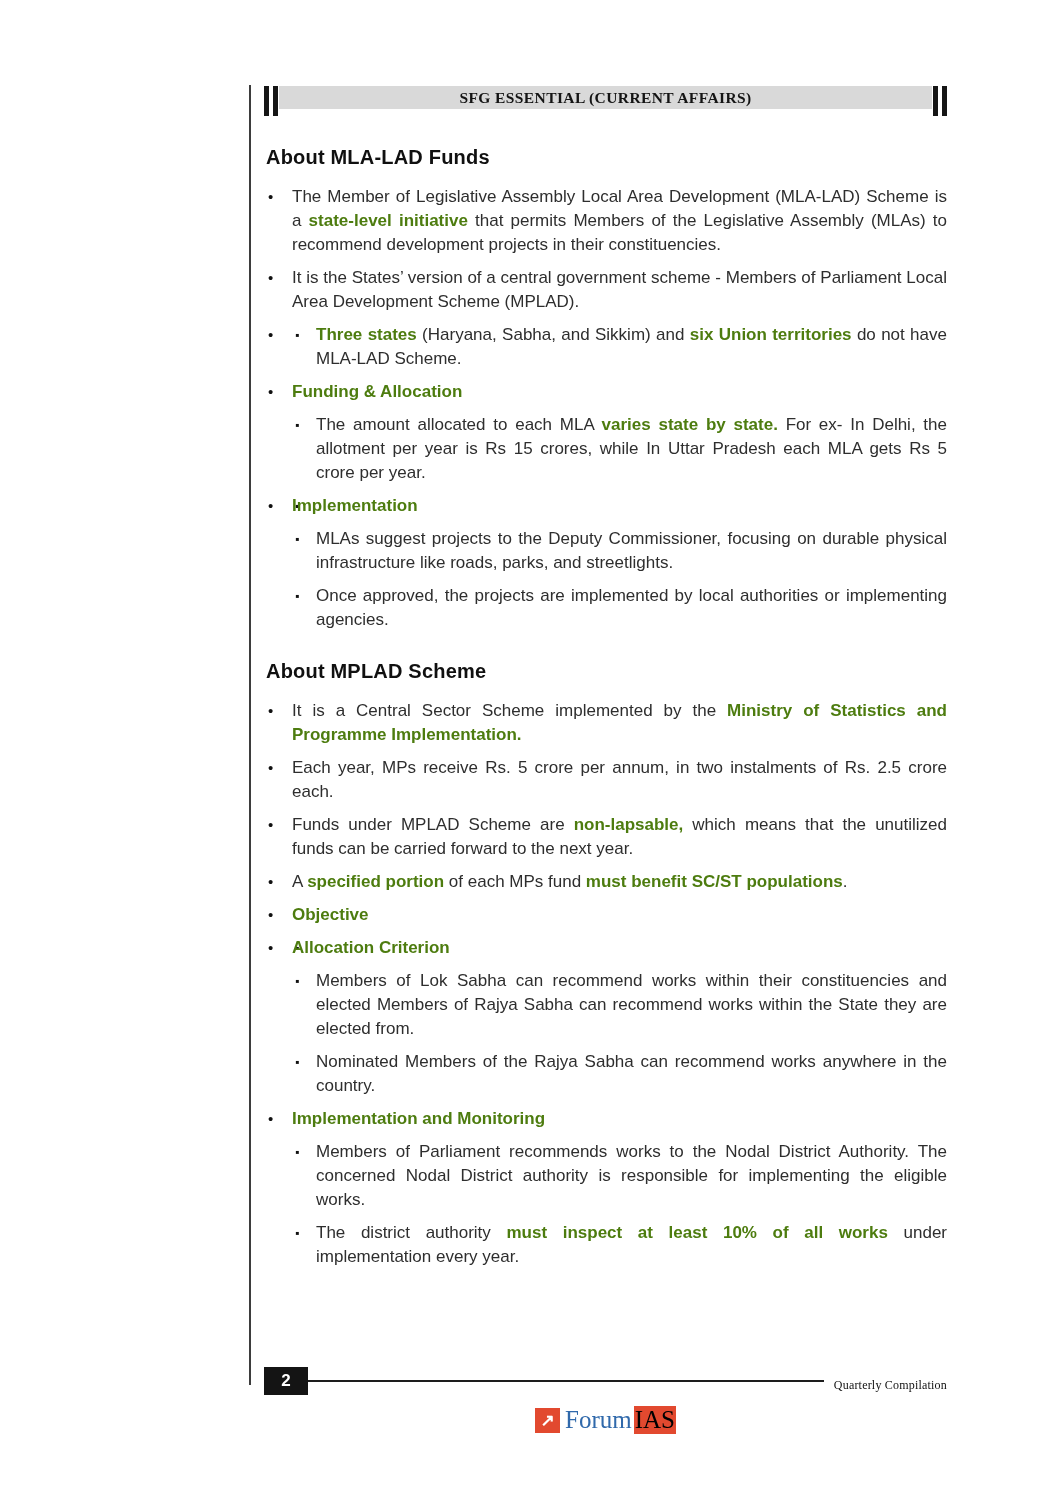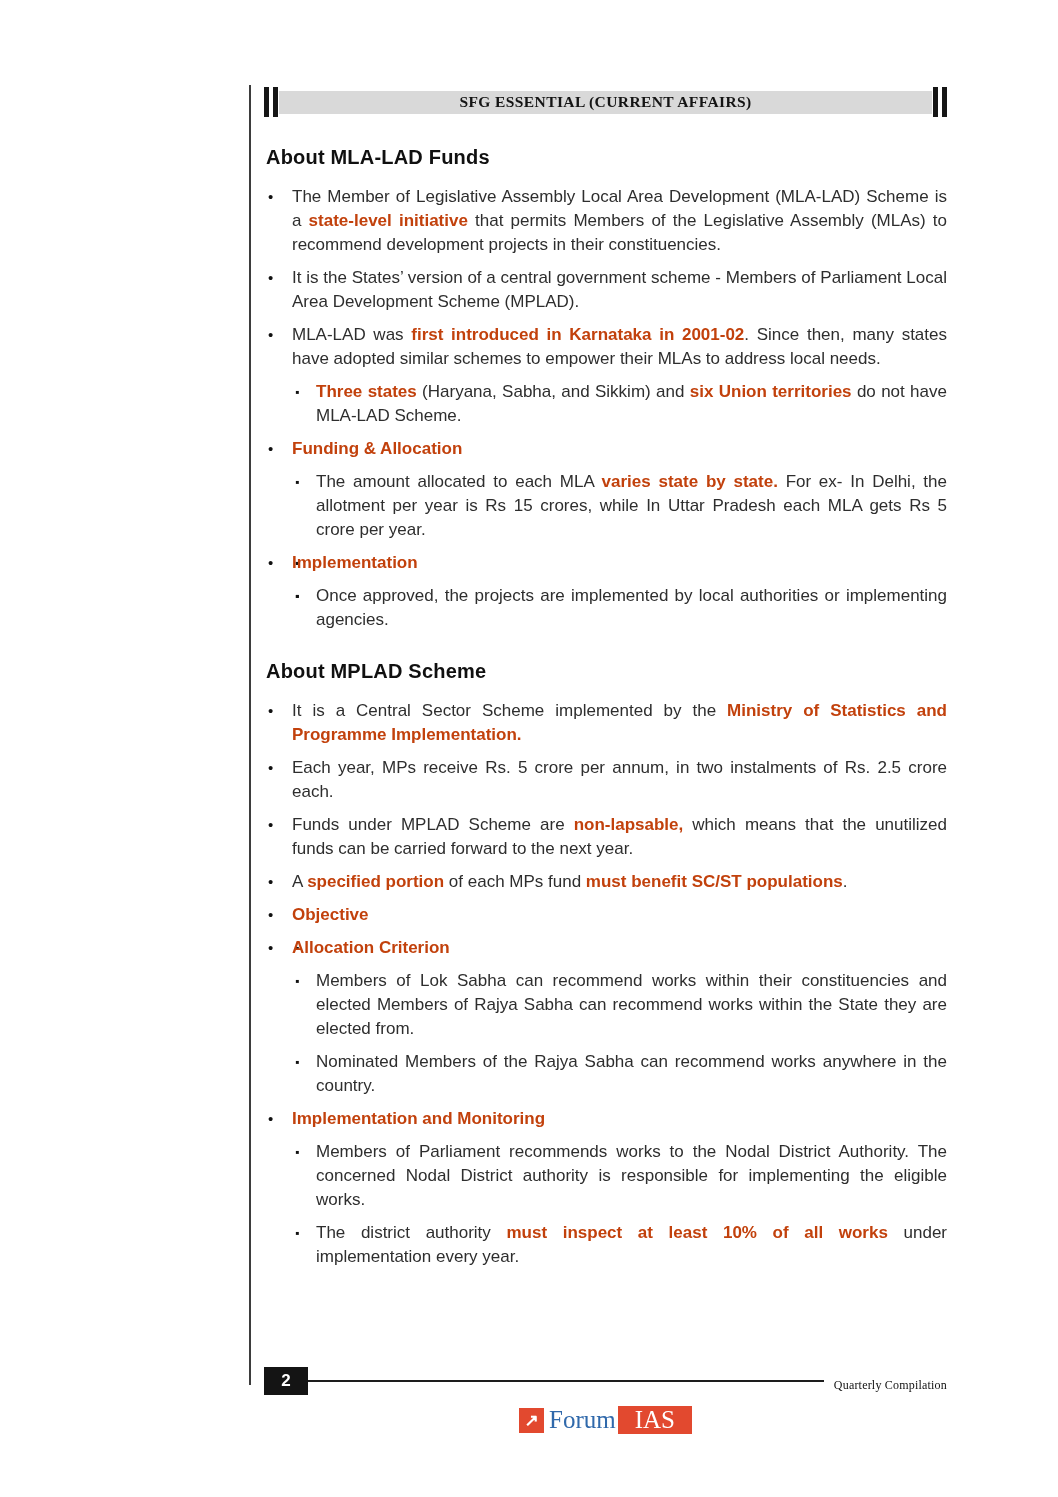--- a/index.html
+++ b/index.html
@@ -11,41 +11,41 @@
     color:#2e2e2e;
     overflow:hidden;
   }
   .left-rule {
     position:absolute; left:249px; top:85px;
     width:2px; height:1300px; background:#3d3d3d;
   }
   .content { position:absolute; left:264px; top:86px; width:683px; }
 
   
-  .page-header { display:flex; align-items:center; height:32px; }
+  .page-header { display:flex; align-items:flex-start; height:32px; }
   .dbars { display:flex; gap:4px; height:30px; }
   .dbars span { display:block; width:5px; height:30px; background:#161616; }
   .hbar {
     flex:1; height:23px; background:#d9d9d9;
     display:flex; align-items:center; justify-content:center;
     margin:0 1px;
   }
   .hbar .title {
     font-family:"Liberation Serif", serif;
     font-weight:bold; font-size:15.5px; letter-spacing:0.4px; color:#141414;
   }
 
   
   #doc-body { margin-top:8px; }
   .section-heading {
     font-weight:bold; font-size:20px; color:#101010;
     margin:28px 0 16px 2px; letter-spacing:0.2px;
   }
   .li { position:relative; text-align:justify; font-size:17px; line-height:24px; margin-bottom:9px; }
-  .li b { color:#c2410c; }
+  .li b { color:#4d7c0f; }
   .lvl1 { padding-left:28px; }
   .lvl1 > .marker { position:absolute; left:4px; top:0; font-size:15px; color:#111; }
   .lvl2 { padding-left:52px; margin-left:0; }
   .lvl2 > .marker { position:absolute; left:31px; top:0; font-size:12px; color:#111; }
 
   
   .page-footer { position:absolute; left:264px; top:1367px; width:683px; }
   .footer-row { display:flex; align-items:center; }
   .page-num {
     width:44px; height:28px; background:#141414; color:#ffffff;
@@ -61,21 +61,21 @@
     margin-top:11px; display:flex; align-items:center; justify-content:center;
     font-family:"Liberation Serif", serif; font-size:25px;
   }
   .logo-arrow {
     width:25px; height:25px; background:#e2492f; color:#ffffff;
     display:flex; align-items:center; justify-content:center;
     font-size:17px; font-weight:bold; margin-right:5px;
     font-family:"Liberation Sans", sans-serif;
   }
   .logo-forum { color:#3069ab; }
-  .logo-ias { background:#e2492f; color:#ffffff; padding:0 17px; margin-left:2px; }
+  .logo-ias { background:#e2492f; color:#000000; padding:0 1px; margin-left:2px; }
 </style>
 </head>
 <body>
 
 <div class="page">
   <div class="left-rule"></div>
 
   <div class="content">
 
     <header class="page-header">
@@ -89,28 +89,28 @@
       <div class="dbars">
           <span></span>
           <span></span>
         </div>
     </header>
 
     <main id="doc-body">
         <div class="section-heading">About MLA-LAD Funds</div>
         <div class="li lvl1"><span class="marker">•</span><span class="txt"><span>The Member of Legislative Assembly Local Area Development (MLA-LAD) Scheme is a </span><b>state-level initiative</b><span> that permits Members of the Legislative Assembly (MLAs) to recommend development projects in their constituencies.</span></span></div>
         <div class="li lvl1"><span class="marker">•</span><span class="txt"><span>It is the States’ version of a central government scheme - Members of Parliament Local Area Development Scheme (MPLAD).</span></span></div>
-        <div class="li lvl1"><span class="marker">•</span><span class="txt"><span>MLA-LAD was </span><b>first introduced in Karnataka in 2001-02</b><span>. Since then, many states have adopted similar schemes to empower their MLAs to address local needs.</span></span></div>
+        <div class="li lvl1"><span class="marker">•</span></div>
         <div class="li lvl2"><span class="marker">▪</span><span class="txt"><b>Three states</b><span> (Haryana, Sabha, and Sikkim) and </span><b>six Union territories</b><span> do not have MLA-LAD Scheme.</span></span></div>
         <div class="li lvl1"><span class="marker">•</span><span class="txt"><b>Funding &amp; Allocation</b></span></div>
         <div class="li lvl2"><span class="marker">▪</span><span class="txt"><span>The amount allocated to each MLA </span><b>varies state by state.</b><span> For ex- In Delhi, the allotment per year is Rs 15 crores, while In Uttar Pradesh each MLA gets Rs 5 crore per year.</span></span></div>
         <div class="li lvl2"><span class="marker">▪</span></div>
         <div class="li lvl2"><span class="marker">▪</span></div>
         <div class="li lvl1"><span class="marker">•</span><span class="txt"><b>Implementation</b></span></div>
-        <div class="li lvl2"><span class="marker">▪</span></div>
+        <div class="li lvl2"><span class="marker">▪</span><span class="txt"><span>MLAs suggest projects to the Deputy Commissioner, focusing on durable physical infrastructure like roads, parks, and streetlights.</span></span></div>
         <div class="li lvl2"><span class="marker">▪</span><span class="txt"><span>Once approved, the projects are implemented by local authorities or implementing agencies.</span></span></div>
         <div class="section-heading">About MPLAD Scheme</div>
         <div class="li lvl1"><span class="marker">•</span><span class="txt"><span>It is a Central Sector Scheme implemented by the </span><b>Ministry of Statistics and Programme Implementation.</b></span></div>
         <div class="li lvl1"><span class="marker">•</span><span class="txt"><span>Each year, MPs receive Rs. 5 crore per annum, in two instalments of Rs. 2.5 crore each.</span></span></div>
         <div class="li lvl1"><span class="marker">•</span><span class="txt"><span>Funds under MPLAD Scheme are </span><b>non-lapsable,</b><span> which means that the unutilized funds can be carried forward to the next year.</span></span></div>
         <div class="li lvl1"><span class="marker">•</span><span class="txt"><span>A </span><b>specified portion</b><span> of each MPs fund </span><b>must benefit SC/ST populations</b><span>.</span></span></div>
         <div class="li lvl1"><span class="marker">•</span><span class="txt"><b>Objective</b></span></div>
         <div class="li lvl2"><span class="marker">▪</span></div>
         <div class="li lvl1"><span class="marker">•</span><span class="txt"><b>Allocation Criterion</b></span></div>
         <div class="li lvl2"><span class="marker">▪</span><span class="txt"><span>Members of Lok Sabha can recommend works within their constituencies and elected Members of Rajya Sabha can recommend works within the State they are elected from.</span></span></div>

